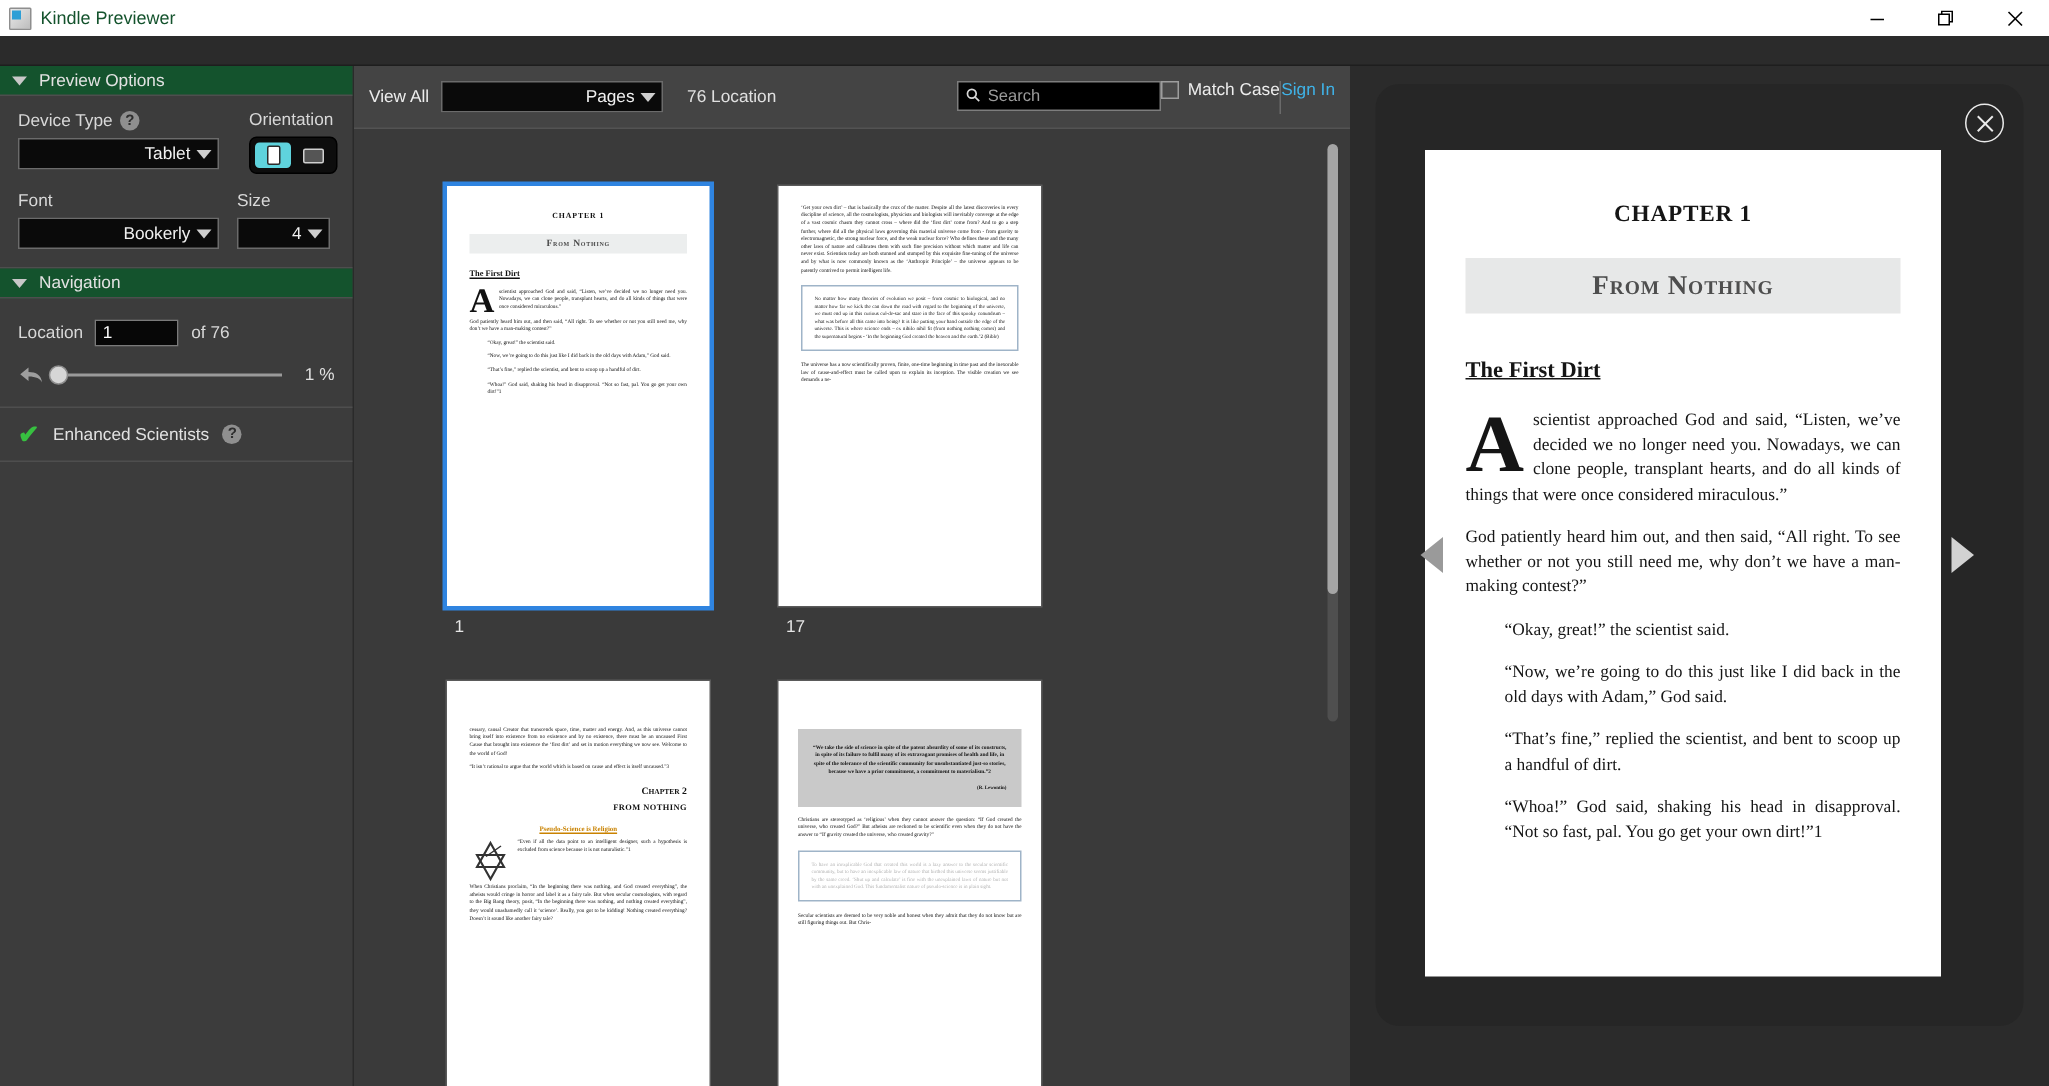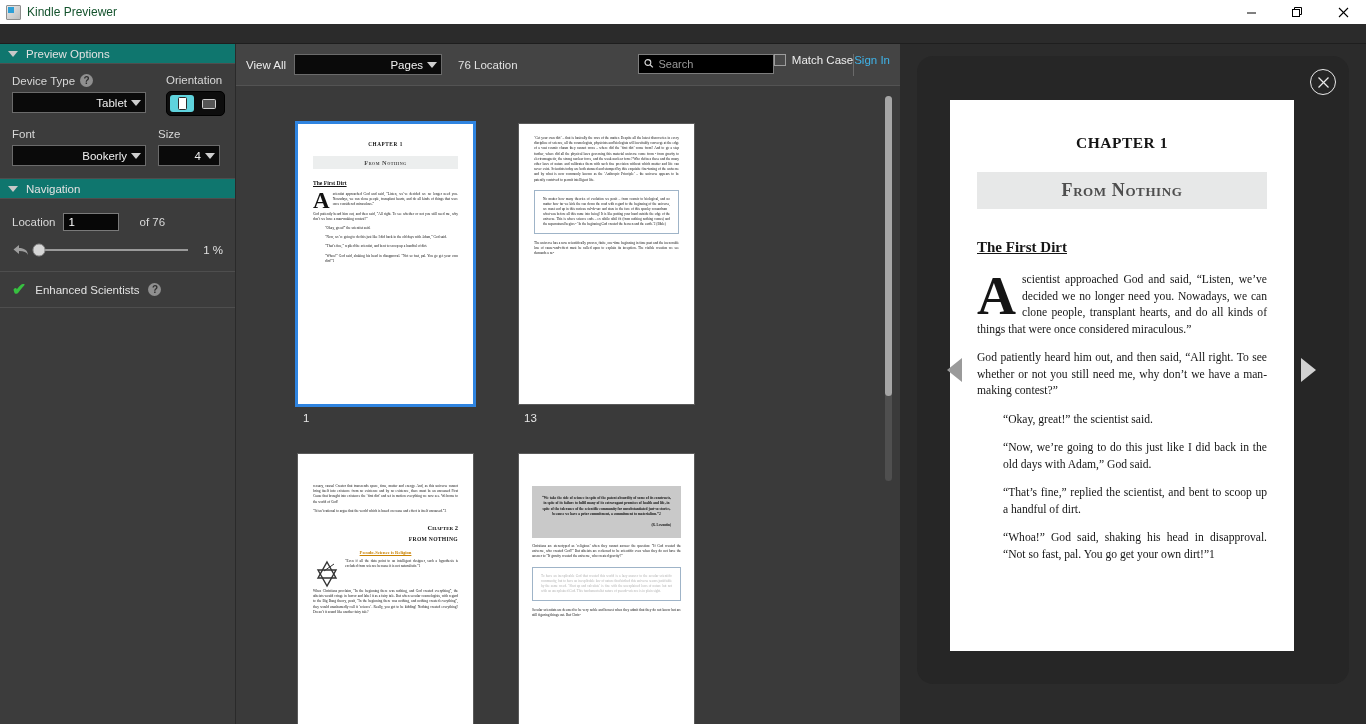--- a/index.html
+++ b/index.html
@@ -50,21 +50,21 @@
   .app-body { display: flex; height: 680px; width: 1366px; }
 
   
   .sidebar {
     width: 236px; background: #3c3c3c; height: 100%;
     border-right: 1px solid #2a2a2a;
     position: relative;
   }
   .section-head {
     height: 20px; display: flex; align-items: center; gap: 8px;
-    padding-left: 8px; background: #0f766e;
+    padding-left: 8px; background: #14532d;
     border-bottom: 1px solid #4e4e4e;
   }
   .caret {
     width: 0; height: 0;
     border-left: 5px solid transparent; border-right: 5px solid transparent;
     border-top: 6px solid #c8c8c8;
   }
   .section-head-label { font-size: 11.5px; color: #e2e2e2; }
 
   .pad { padding: 10px 12px 0 12px; }
@@ -114,21 +114,21 @@
     background: #d6d6d6; transform: translate(-50%,-50%); border: 1px solid #8d8d8d;
   }
   .divider { height: 1px; background: #4e4e4e; margin-top: 12px; }
 
   .loc-row { display: flex; align-items: center; gap: 8px; }
   .loc-label { font-size: 11.5px; color: #d8d8d8; }
   .loc-input {
     background: #070707; border: 1px solid #7a7a7a; width: 56px; height: 18px;
     color: #fff; font-size: 11.5px; padding: 0 4px; font-family:"Liberation Sans",sans-serif;
   }
-  .loc-of { font-size: 11.5px; color: #d8d8d8; margin-left: 12px; }
+  .loc-of { font-size: 11.5px; color: #d8d8d8; }
 
   .undo-arrow { width: 18px; height: 14px; position: relative; }
   .undo-arrow svg { display:block; }
   .pct { font-size: 11.5px; color: #e0e0e0; min-width: 28px; text-align:right; }
 
   .aav-btn {
     margin: 10px 12px 0 22px;
     background: #0b0b0b; border-radius: 5px;
     height: 28px; display: flex; align-items: center; gap: 6px; padding-left: 6px;
     color: #e8e8e8; font-size: 11.5px;
@@ -438,21 +438,21 @@
         </div>
 
         <div class="thumb-cell">
           <div class="thumb-page">
             <div class="tp-inner" style="padding-top:12px;">
               <div class="tp-p">‘Get your own dirt’ – that is basically the crux of the matter. Despite all the latest discoveries in every discipline of science, all the cosmologists, physicists and biologists will inevitably converge at the edge of a vast cosmic chasm they cannot cross – where did the ‘first dirt’ come from? And to go a step further, where did all the physical laws governing this material universe come from - from gravity to electromagnetic, the strong nuclear force, and the weak nuclear force? Who defines these and the many other laws of nature and calibrates them with such fine precision without which matter and life can never exist. Scientists today are both stunned and stumped by this exquisite fine-tuning of the universe and by what is now commonly known as the ‘Anthropic Principle’ – the universe appears to be patently contrived to permit intelligent life.</div>
               <div class="tp-quote">No matter how many theories of evolution we posit – from cosmic to biological, and no matter how far we kick the can down the road with regard to the beginning of the universe, we must end up in this curious cul-de-sac and stare in the face of this spooky conundrum – what was before all this came into being? It is like putting your hand outside the edge of the universe. This is where science ends – ex nihilo nihil fit (from nothing nothing comes) and the supernatural begins - ‘In the beginning God created the heaven and the earth.’2 (Bible)</div>
               <div class="tp-p">The universe has a now scientifically proven, finite, one-time beginning in time past and the inexorable law of cause-and-effect must be called upon to explain its inception. The visible creation we see demands a ne-</div>
             </div>
           </div>
-          <span class="thumb-num">13</span>
+          <span class="thumb-num">17</span>
         </div>
 
         <div class="thumb-cell">
           <div class="thumb-page">
             <div class="tp-inner" style="padding-top:30px;">
               <div class="tp-p">cessary, causal Creator that transcends space, time, matter and energy. And, as this universe cannot bring itself into existence from no existence and by no existence, there must be an uncaused First Cause that brought into existence the ‘first dirt’ and set in motion everything we now see. Welcome to the world of God!</div>
               <div class="tp-p">“It isn’t rational to argue that the world which is based on cause and effect is itself uncaused.”3</div>
               <div class="tp-right">Chapter 2</div>
               <div class="tp-right2">FROM NOTHING</div>
               <div class="tp-orange">Pseudo-Science is Religion</div>

